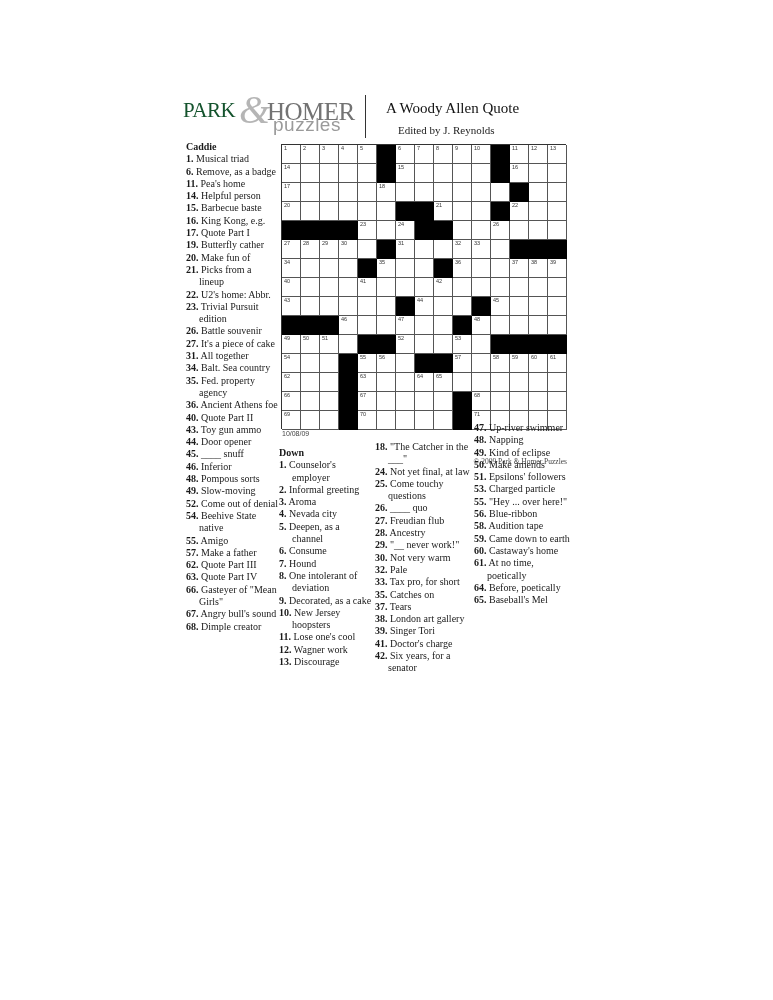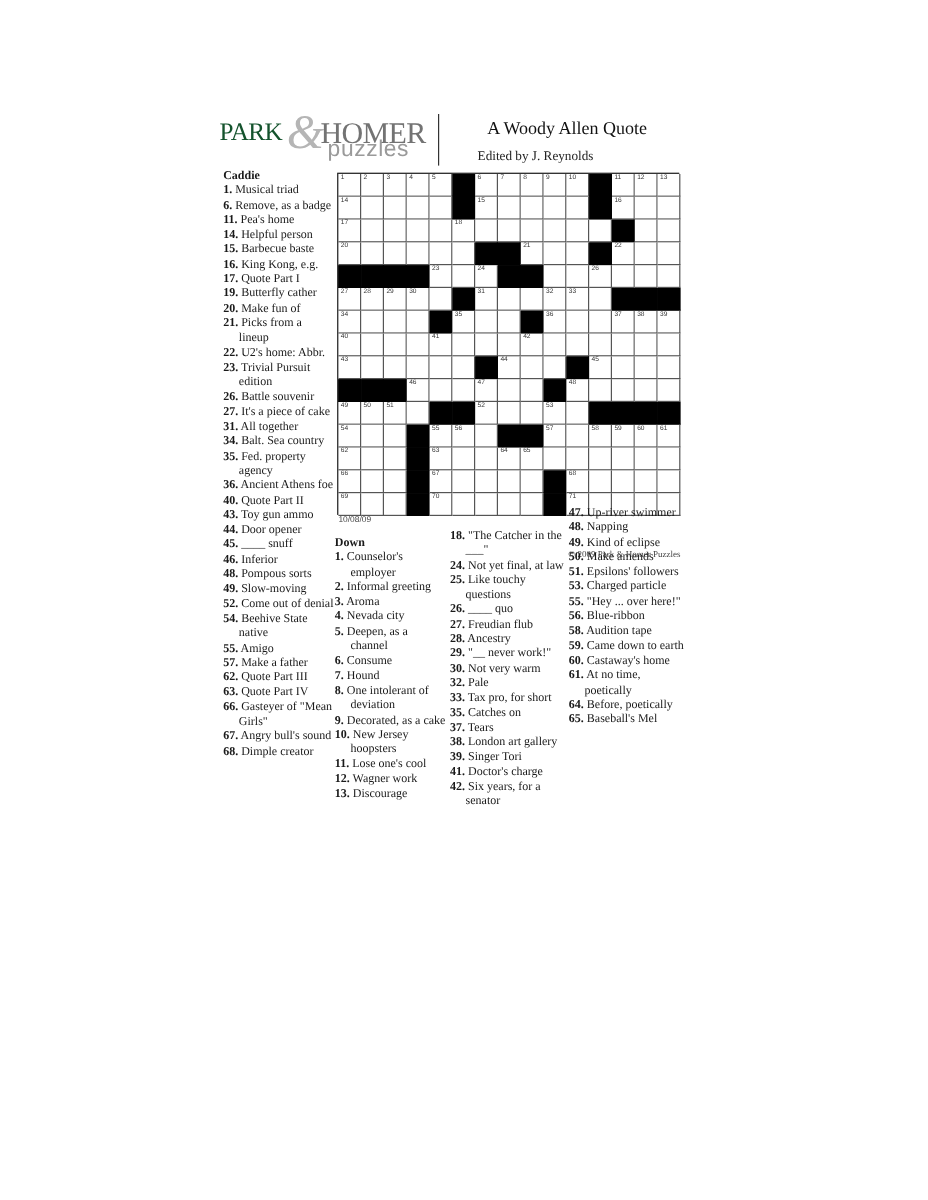--- a/index.html
+++ b/index.html
@@ -7,21 +7,21 @@
          font-family:"Liberation Serif", "DejaVu Serif", serif; color:#1a1a1a; }
 
   
   .logo { position:absolute; left:183px; top:94px; width:170px; height:46px; }
   .logo-park { position:absolute; left:0; top:4px; font-size:21px; letter-spacing:-0.5px; color:#14532d; }
   .logo-amp { position:absolute; left:56px; top:-8px; font-size:40px; font-style:italic; color:#b5b5b5; }
   .logo-homer { position:absolute; left:84px; top:4px; font-size:25px; letter-spacing:-0.5px; color:#737373; }
   .logo-puzzles { position:absolute; left:90px; top:20px; font-family:Liberation Sans, sans-serif;
                   font-size:19px; color:#9a9a9a; letter-spacing:0.5px; font-weight:300; }
   .header-divider { position:absolute; left:365px; top:95px; width:1px; height:43px; background:#333; }
-  .title { position:absolute; left:406px; top:100px; font-size:15px; color:#111; }
+  .title { position:absolute; left:386px; top:100px; font-size:15px; color:#111; }
   .editor { position:absolute; left:398px; top:124px; font-size:11px; color:#222; }
 
   
   .grid { position:absolute; left:281px; top:144px; width:285px; height:285px;
           display:grid; grid-template-columns:repeat(15,19px); grid-template-rows:repeat(15,19px);
           border:1px solid #333; box-sizing:border-box; background:#333; gap:0; }
   .cell { position:relative; background:#fff; border-right:1px solid #555; border-bottom:1px solid #555; box-sizing:border-box; }
   .cell.black { background:#000; border-color:#000; }
   .num { position:absolute; left:2px; top:1px; font-family:"Liberation Sans", sans-serif; font-size:5.5px; color:#333; line-height:1; }
 
@@ -474,21 +474,21 @@
       <div class="clue"><span class="n">10.</span><span> New Jersey hoopsters</span></div>
       <div class="clue"><span class="n">11.</span><span> Lose one's cool</span></div>
       <div class="clue"><span class="n">12.</span><span> Wagner work</span></div>
       <div class="clue"><span class="n">13.</span><span> Discourage</span></div>
     </div>
 </div>
 <div class="col col3">
   <div id="col3">
       <div class="clue"><span class="n">18.</span><span> "The Catcher in the ___"</span></div>
       <div class="clue"><span class="n">24.</span><span> Not yet final, at law</span></div>
-      <div class="clue"><span class="n">25.</span><span> Like touchy questions</span></div>
+      <div class="clue"><span class="n">25.</span><span> Come touchy questions</span></div>
       <div class="clue"><span class="n">26.</span><span> ____ quo</span></div>
       <div class="clue"><span class="n">27.</span><span> Freudian flub</span></div>
       <div class="clue"><span class="n">28.</span><span> Ancestry</span></div>
       <div class="clue"><span class="n">29.</span><span> "__ never work!"</span></div>
       <div class="clue"><span class="n">30.</span><span> Not very warm</span></div>
       <div class="clue"><span class="n">32.</span><span> Pale</span></div>
       <div class="clue"><span class="n">33.</span><span> Tax pro, for short</span></div>
       <div class="clue"><span class="n">35.</span><span> Catches on</span></div>
       <div class="clue"><span class="n">37.</span><span> Tears</span></div>
       <div class="clue"><span class="n">38.</span><span> London art gallery</span></div>

